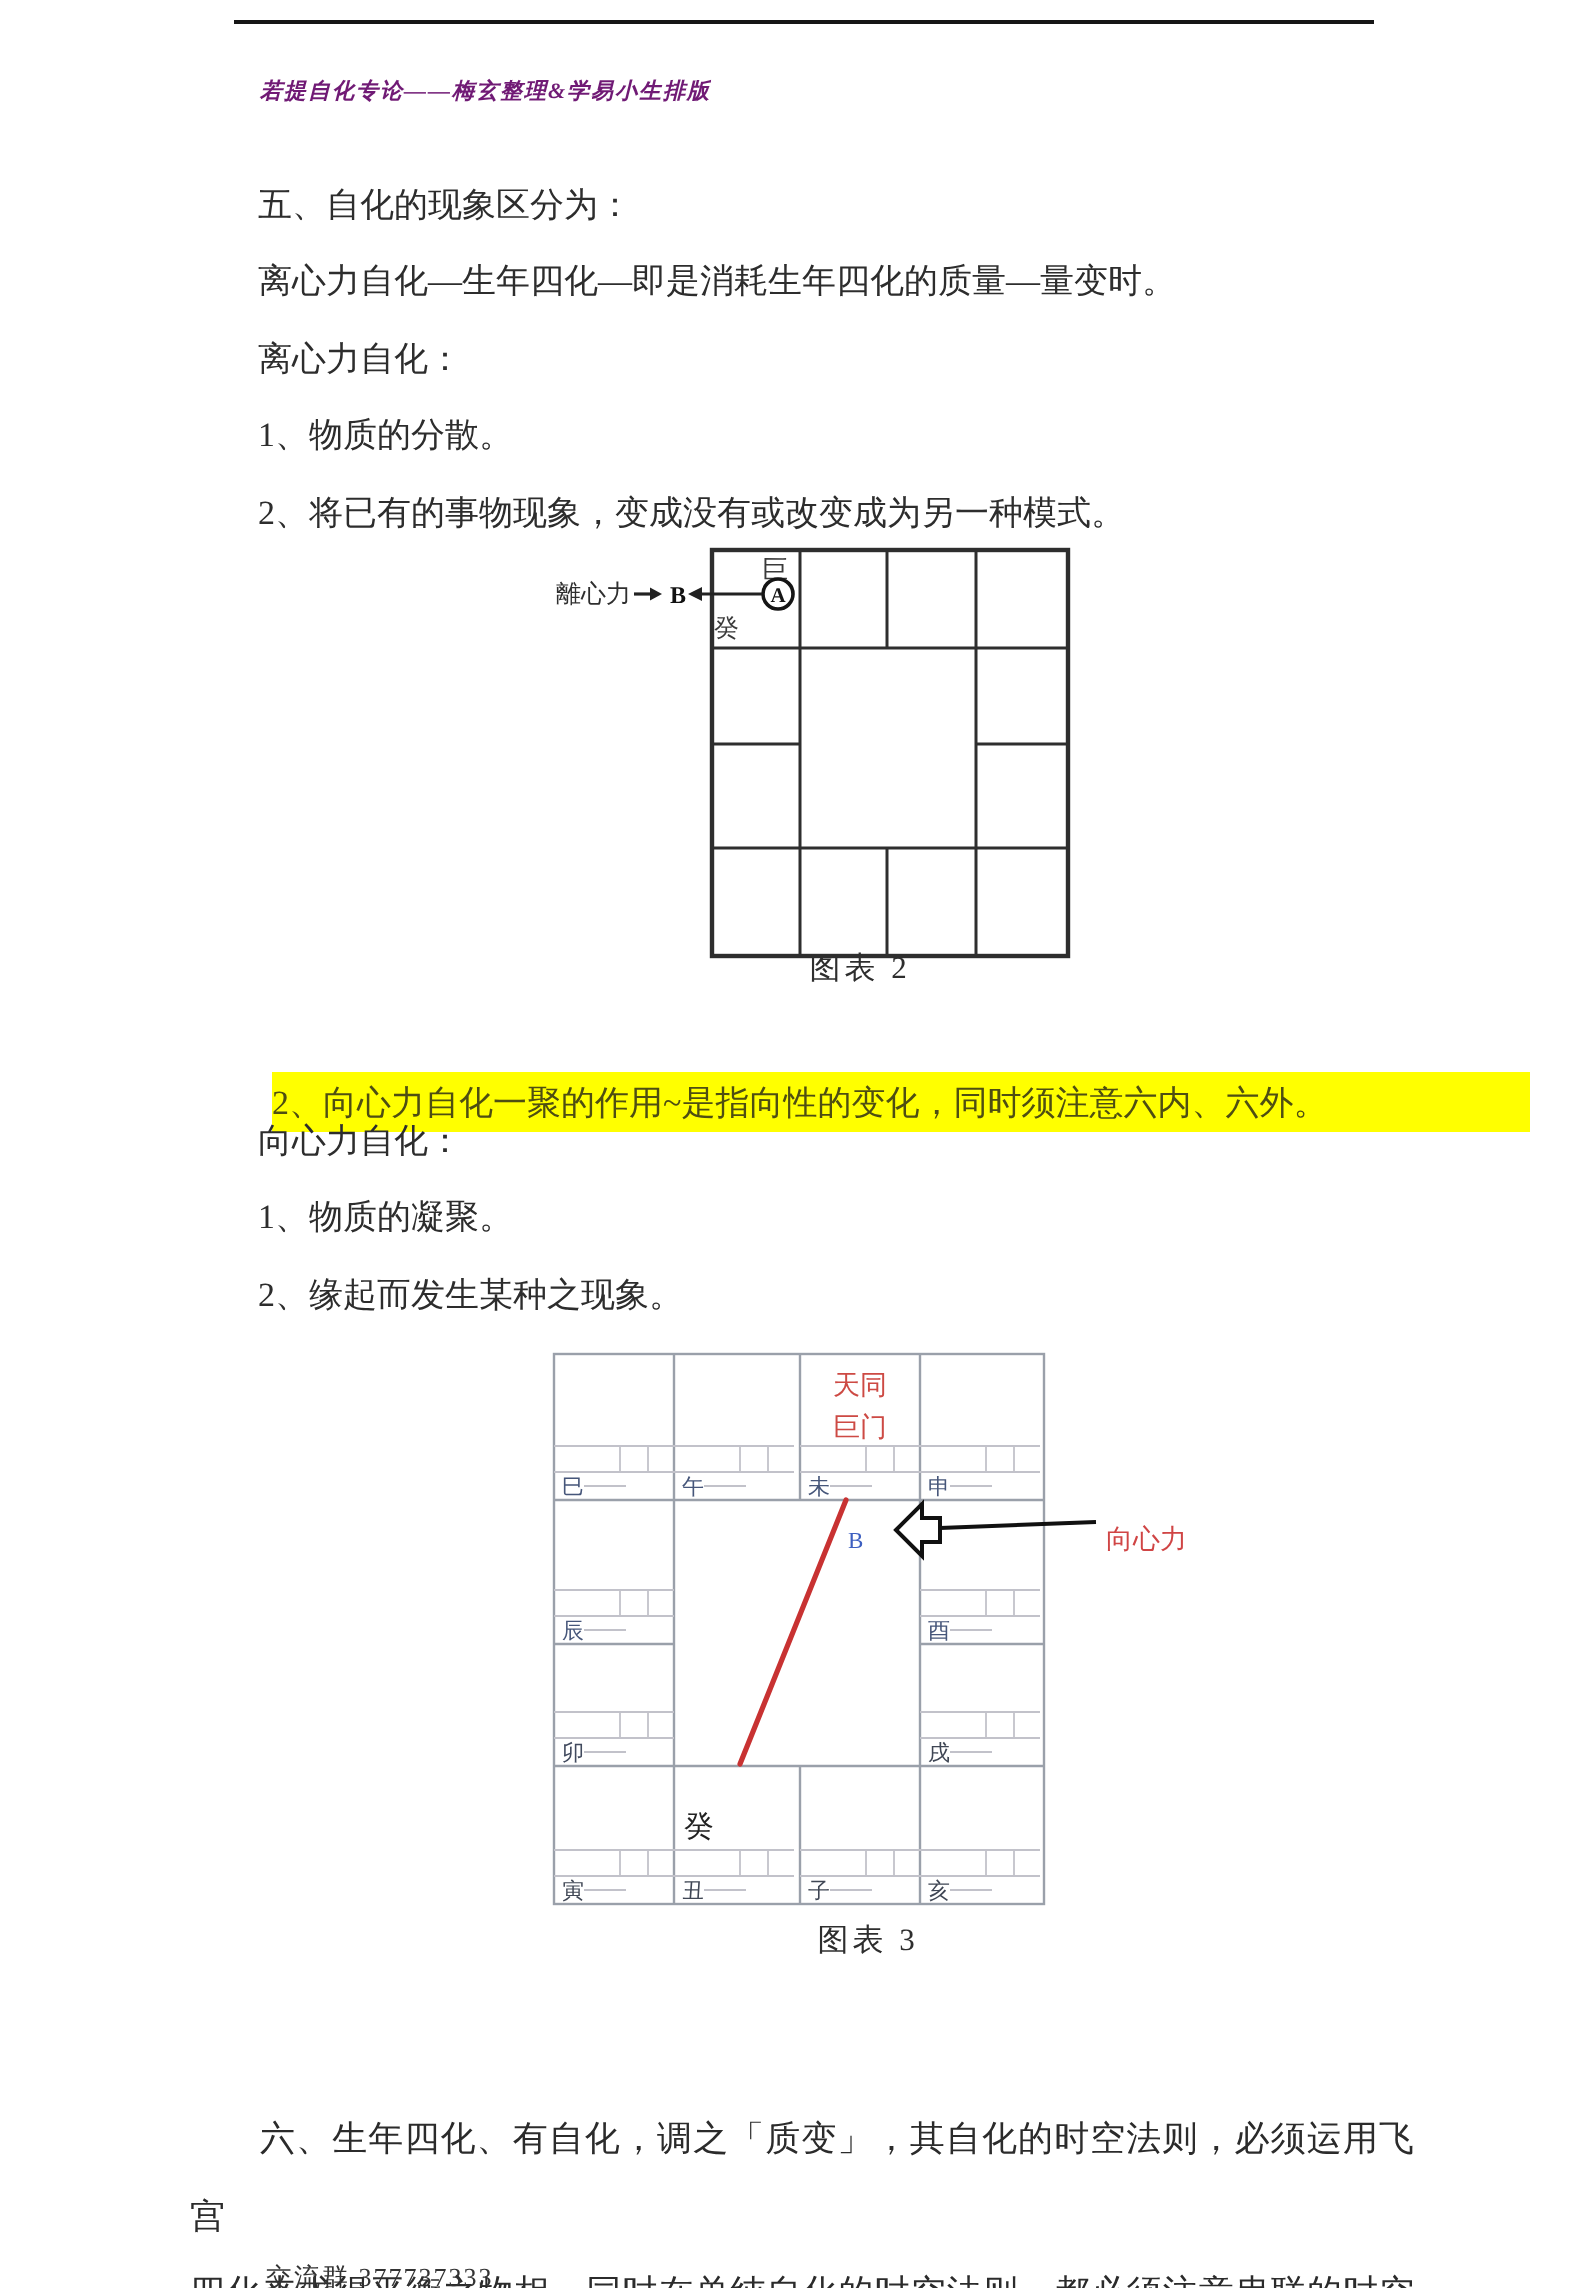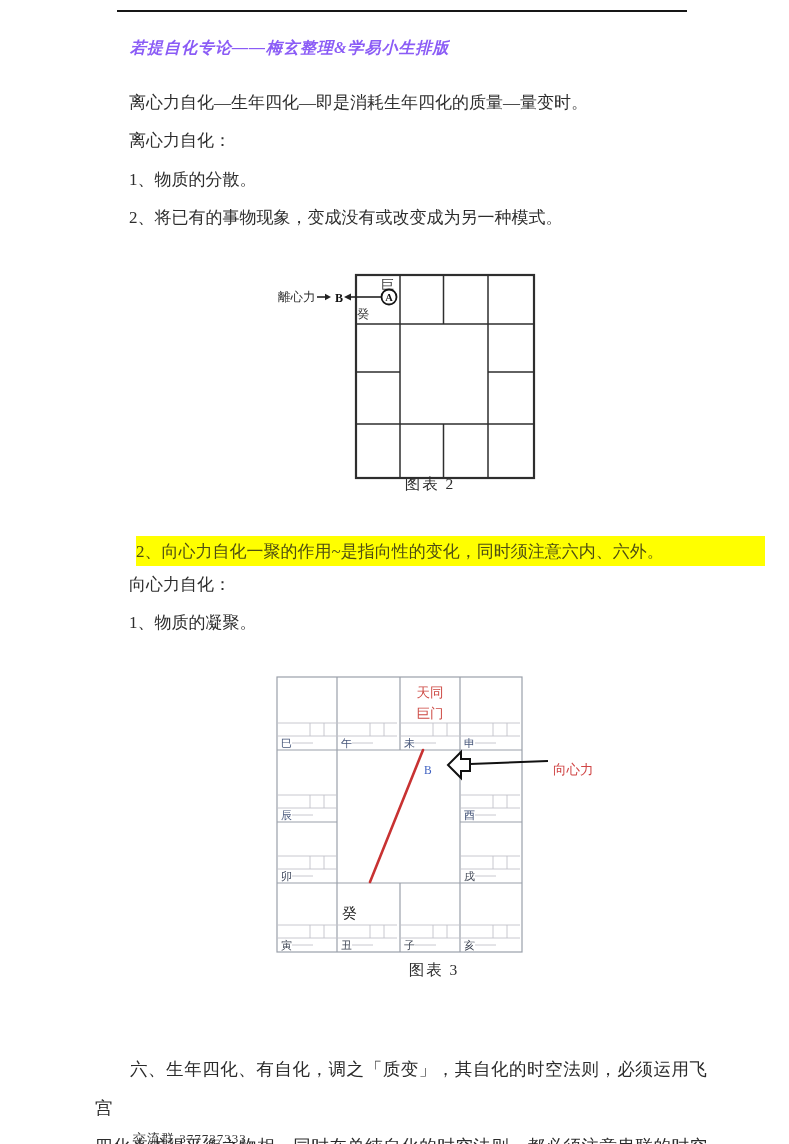--- a/index.html
+++ b/index.html
@@ -6,26 +6,26 @@
   #page{
     position:relative;width:789px;height:1144px;margin:0 auto;
     background:#ffffff;overflow:hidden;
     font-family:"Liberation Serif","DejaVu Serif",serif;
     color:#2d2d2d;
   }
   .abs{position:absolute;}
   .top-rule{left:117px;top:10px;width:570px;height:2px;background:#161616;}
   .doc-header{
     left:130px;top:38px;width:560px;
-    font-size:16px;font-weight:bold;font-style:italic;
-    color:#8b5cf6;letter-spacing:1px;
+    font-size:11px;font-weight:bold;font-style:italic;
+    color:#701a75;letter-spacing:1px;
   }
   .para{font-size:17px;line-height:38.4px;color:#2d2d2d;white-space:nowrap;}
   .intro-block{left:129px;top:84px;width:600px;}
-  .centri-block{left:129px;top:566px;width:600px;}
+  .centri-block{left:129px;top:552px;width:600px;}
   .hl-bar{
     left:136px;top:536px;width:629px;height:30px;
     display:flex;align-items:center;
     font-size:17px;white-space:nowrap;
   }
   .fig-caption{
     font-size:15.5px;color:#2e2e2e;text-align:center;letter-spacing:2px;
   }
   .outro-block{left:95px;top:1050px;width:612px;}
   .outro-line{
@@ -40,20 +40,21 @@
 </head>
 <body>
 
 <div id="page">
 
   <div class="abs top-rule"></div>
 
   <div class="abs doc-header">若提自化专论——梅玄整理&amp;学易小生排版</div>
 
   <div class="abs intro-block">
+    <div class="para">五、自化的现象区分为：</div>
     <div class="para">离心力自化—生年四化—即是消耗生年四化的质量—量变时。</div>
     <div class="para">离心力自化：</div>
     <div class="para">1、物质的分散。</div>
     <div class="para">2、将已有的事物现象，变成没有或改变成为另一种模式。</div>
   </div>
 
   <div class="abs" style="left:254px;top:268px;width:292px;height:220px;">
     <svg width="292" height="220" viewBox="0 0 292 220">
 
       <g stroke="#2e2e2e" fill="none">
@@ -85,20 +86,21 @@
       </g>
     </svg>
   </div>
   <div class="abs fig-caption" style="left:280px;top:474px;width:300px;">图表 2</div>
 
   <div class="abs hl-bar" style="background:#ffff00;color:#4e4e12;">2、向心力自化一聚的作用~是指向性的变化，同时须注意六内、六外。</div>
 
   <div class="abs centri-block">
     <div class="para">向心力自化：</div>
     <div class="para">1、物质的凝聚。</div>
+    <div class="para">2、缘起而发生某种之现象。</div>
   </div>
 
   <div class="abs" style="left:268px;top:670px;width:330px;height:292px;">
     <svg width="330" height="292" viewBox="0 0 330 292">
       <defs>
         <g id="mg" stroke="#c2c2ca" stroke-width="0.9">
           <line x1="0" y1="0" x2="60" y2="0"></line>
           <line x1="0" y1="13" x2="60" y2="13"></line>
           <line x1="33" y1="0" x2="33" y2="13"></line>
           <line x1="47" y1="0" x2="47" y2="13"></line>

